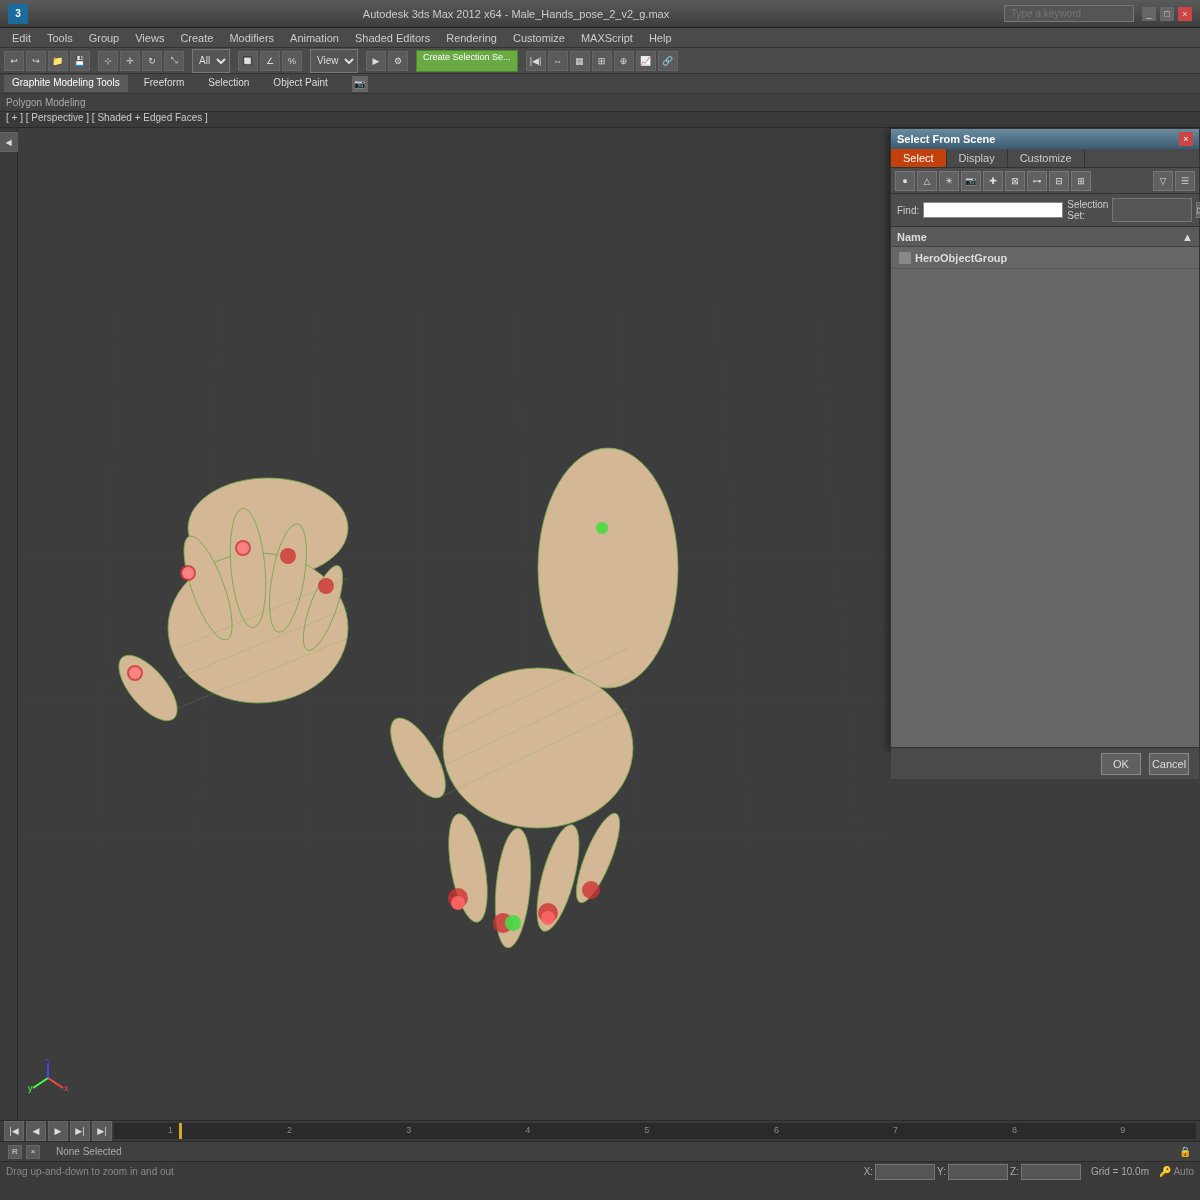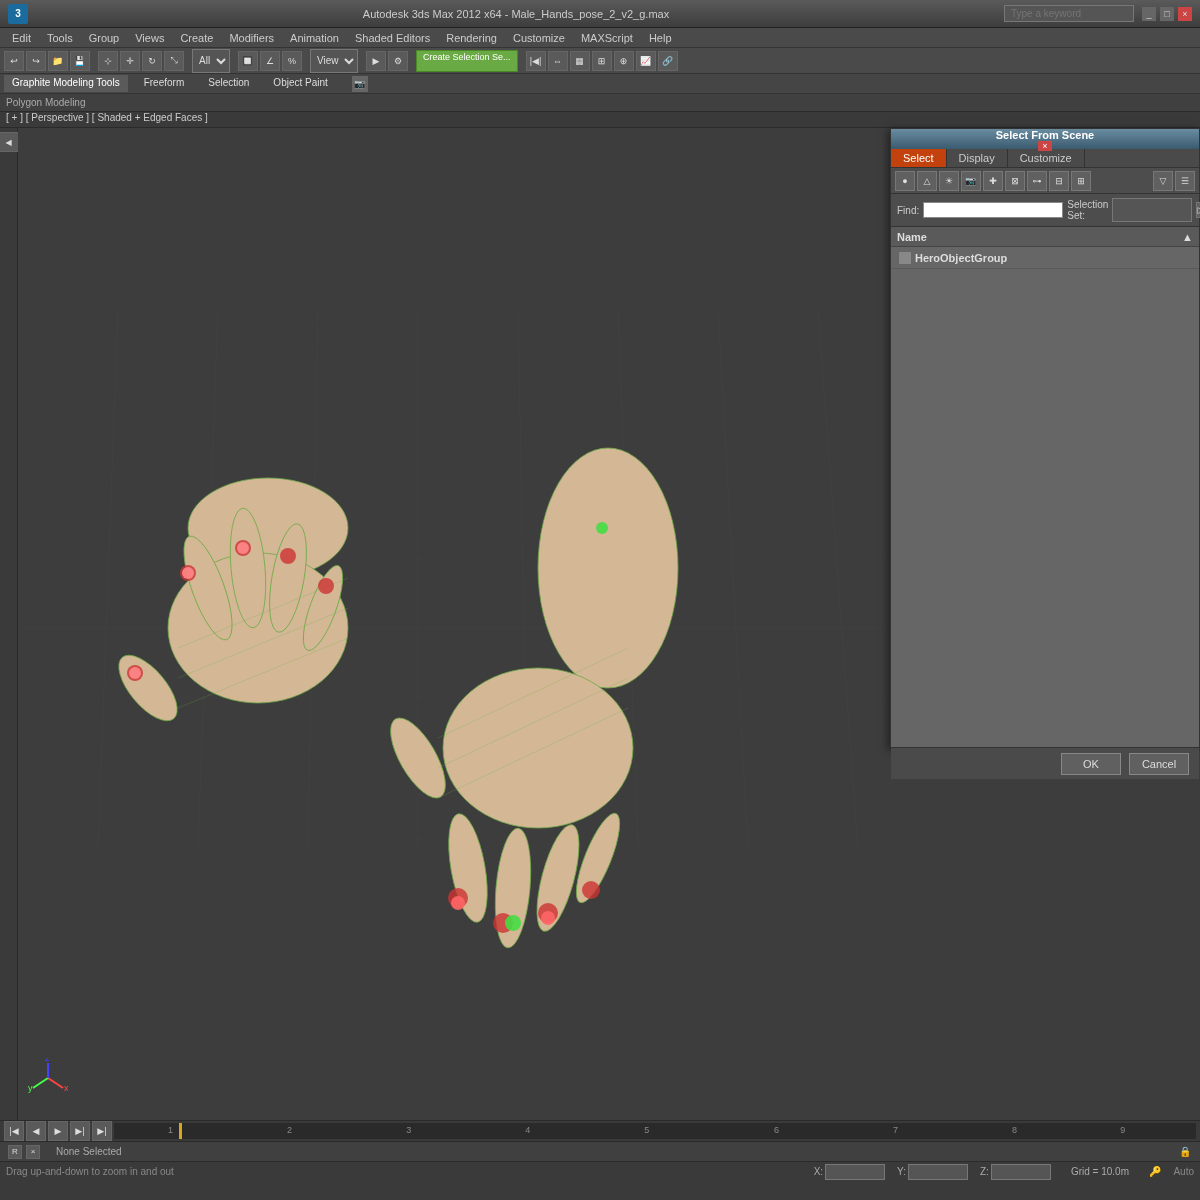--- a/index.html
+++ b/index.html
@@ -192,21 +192,20 @@
       border: 1px solid #333;
       box-shadow: -2px 2px 8px rgba(0,0,0,0.5);
     }
     #dialog-titlebar {
       height: 20px;
       background: linear-gradient(to bottom, #6a8ca0, #3a5a70);
       display: flex;
       align-items: center;
       padding: 0 6px;
       justify-content: space-between;
-      flex-direction: column;
     }
     #dialog-titlebar .dialog-title-text {
       color: white;
       font-size: 11px;
       font-weight: bold;
     }
     #dialog-titlebar .dialog-close {
       width: 14px; height: 14px;
       background: #cc4444;
       display: flex; align-items: center; justify-content: center;
@@ -301,21 +300,21 @@
       height: 32px;
       background: #4a4a4a;
       display: flex;
       align-items: center;
       justify-content: flex-end;
       padding: 0 10px;
       gap: 8px;
       border-top: 1px solid #333;
     }
     .footer-btn {
-      width: 60px; height: 22px;
+      width: 40px; height: 22px;
       background: #606060;
       border: 1px solid #888;
       color: #ddd;
       font-size: 11px;
       cursor: pointer;
       display: flex; align-items: center; justify-content: center;
     }
 
     
     #bottom-area {
@@ -335,21 +334,21 @@
       gap: 16px;
     }
     #coord-bar {
       height: 20px;
       background: #3a3a3a;
       display: flex;
       align-items: center;
       padding: 0 6px;
       font-size: 10px;
       color: #aaa;
-      gap: 12px;
+      gap: 2px;
       border-top: 1px solid #2a2a2a;
     }
     .coord-field {
       display: flex; align-items: center; gap: 2px;
     }
     .coord-input {
       width: 60px; height: 16px;
       background: #555;
       border: 1px solid #777;
       color: #ddd;

